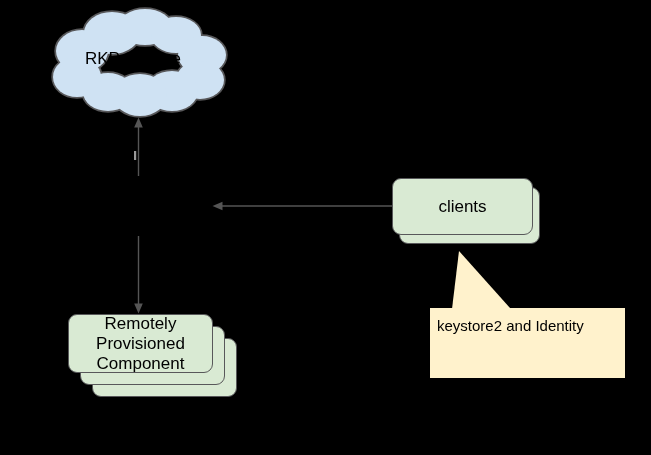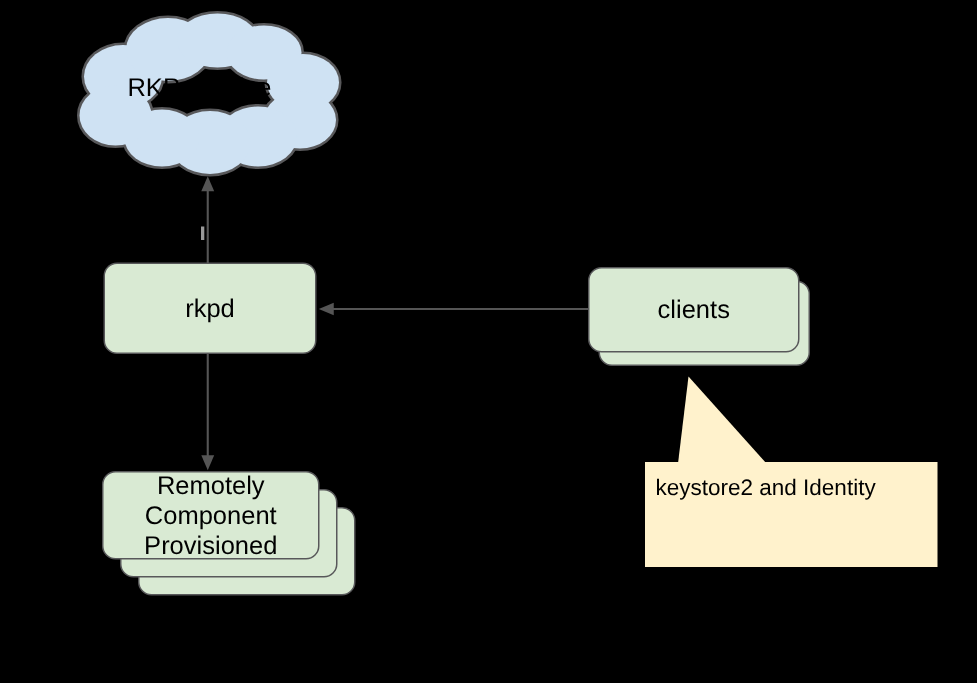--- a/index.html
+++ b/index.html
@@ -84,29 +84,26 @@
     <polygon class="head" points="138.5,313.5 134.2,303.5 142.8,303.5"></polygon>
 
     <polygon class="tail" points="459,251 452,309 511,309" style="fill: rgb(255, 242, 204);"></polygon>
   </svg>
 
   <div class="node cl-back" style="background-color: rgb(217, 234, 211);"></div>
   <div class="node cl-front" style="background-color: rgb(217, 234, 211);">
     <span>clients</span>
   </div>
 
-  <div class="node rkpd" style="background-color: rgb(217, 234, 211);">
-    <span>rkpd</span>
-  </div>
 
   <div class="node rpc rpc-back" style="background-color: rgb(217, 234, 211);"></div>
   <div class="node rpc rpc-mid" style="background-color: rgb(217, 234, 211);"></div>
   <div class="node rpc rpc-front" style="background-color: rgb(217, 234, 211);">
     <div>Remotely</div>
+    <div>Provisioned</div>
     <div>Component</div>
-    <div>Provisioned</div>
   </div>
 
   <div class="callout" style="background-color: rgb(255, 242, 204);">
     <div>keystore2 and Identity</div>
   </div>
 
 </div>
 
 </body></html>

